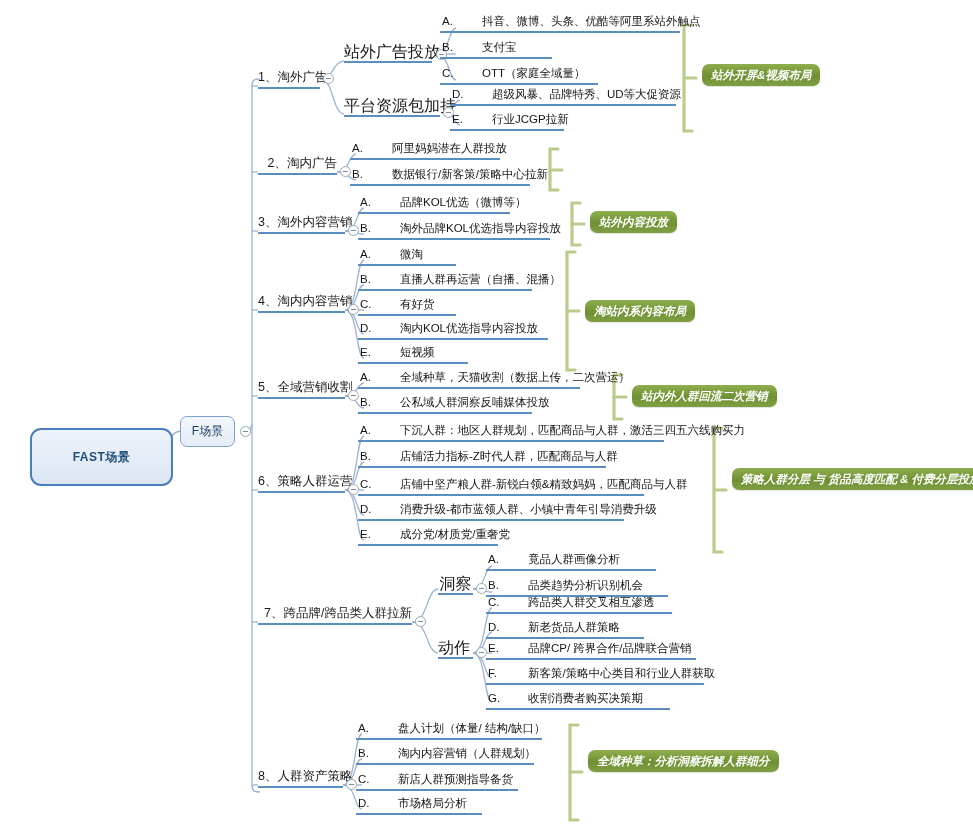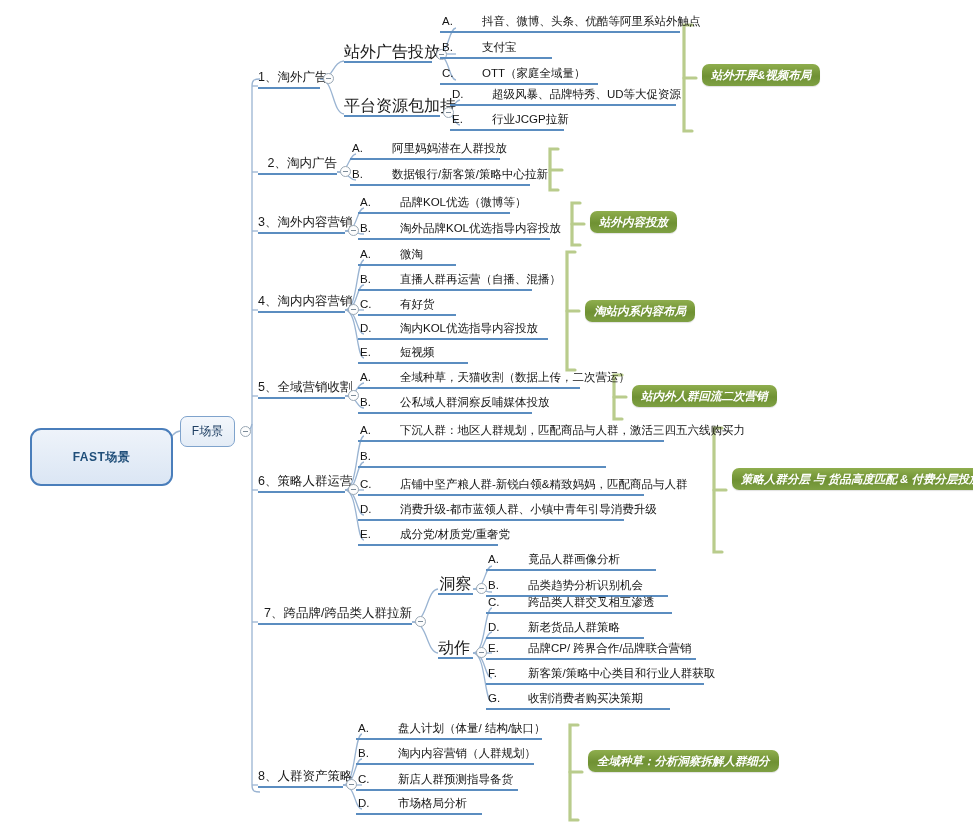--- a/index.html
+++ b/index.html
@@ -427,20 +427,21 @@
   <div class="leaf" style="left:358px; top:423px; width:306px;">
     <div class="row">
         <span class="ltr">A.</span>
         <span class="txt">下沉人群：地区人群规划，匹配商品与人群，激活三四五六线购买力</span>
       </div>
     <span class="ul"></span>
   </div>
   <div class="leaf" style="left:358px; top:449px; width:248px;">
     <div class="row">
         <span class="ltr">B.</span>
+        <span class="txt">店铺活力指标-Z时代人群，匹配商品与人群</span>
       </div>
     <span class="ul"></span>
   </div>
   <div class="leaf" style="left:358px; top:477px; width:286px;">
     <div class="row">
         <span class="ltr">C.</span>
         <span class="txt">店铺中坚产粮人群-新锐白领&amp;精致妈妈，匹配商品与人群</span>
       </div>
     <span class="ul"></span>
   </div>

